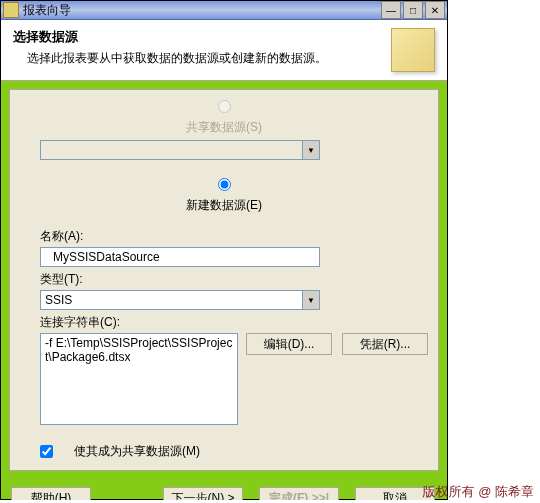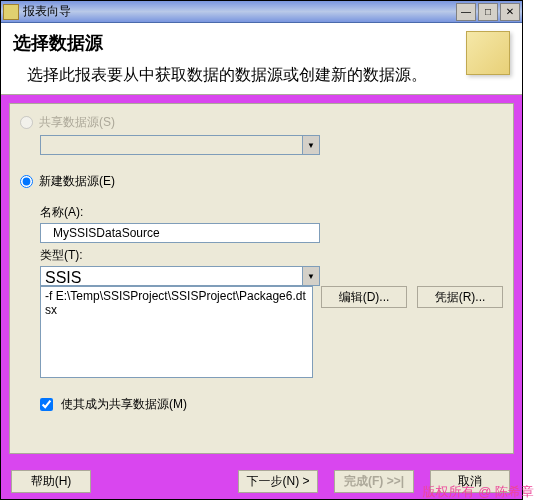--- a/index.html
+++ b/index.html
@@ -4,24 +4,24 @@
 <style>
   * { box-sizing: border-box; }
   body {
     margin: 0;
     font-family: "Microsoft YaHei", SimSun, Tahoma, sans-serif;
     font-size: 12px;
     background: #fff;
     color: #000;
   }
   .window {
-    width: 523px;
+    width: 448px;
     height: 500px;
     border: 1px solid #000;
-    background: #d946ef;
+    background: #84cc16;
     display: flex;
     flex-direction: column;
     position: relative;
   }
   .titlebar {
     height: 22px;
     background: linear-gradient(to bottom, #7a96df, #b9c9e8, #7a96df);
     display: flex;
     align-items: center;
     padding: 0 2px;
@@ -44,49 +44,50 @@
   }
   .header-panel {
     background: #fff;
     border-bottom: 1px solid #aca899;
     padding: 8px 12px;
     display: flex;
     align-items: flex-start;
     gap: 12px;
   }
   .header-text { flex: 1; }
-  .header-title { font-weight: bold; font-size: 18px; margin-bottom: 10px; }
-  .header-sub { padding-left: 14px; font-size: 16px; font-family: Liberation Mono, monospace; }
+  .header-title { font-weight: bold; font-size: 13px; margin-bottom: 4px; }
+  .header-sub { padding-left: 14px; font-size: 12px; font-family: Liberation Mono, monospace; }
   .header-img {
     width: 44px; height: 44px;
     background: linear-gradient(135deg, #f5e8a8, #e8d078);
     border: 1px solid #c0a850;
     box-shadow: 2px 2px 4px rgba(0,0,0,0.2);
   }
   .content {
     flex: 1;
     margin: 8px;
     border: 1px solid #aca899;
     background: #ece9d8;
     padding: 10px 10px 10px 10px;
     position: relative;
   }
   .radio-row {
     display: flex; align-items: center; gap: 6px;
     margin-bottom: 4px;
+    flex-direction: column;
   }
   .disabled { color: #aca899; }
   .combo {
     width: 280px; height: 20px;
     border: 1px solid #7f9db9;
     background: #fff;
     display: flex;
   }
   .combo.disabled-bg { background: #ece9d8; }
-  .combo .combo-text { flex: 1; padding: 2px 4px; font-size: 16px; }
+  .combo .combo-text { flex: 1; padding: 2px 4px; font-size: 12px; }
   .combo .combo-btn {
     width: 17px; background: #d4d0c8;
     border-left: 1px solid #7f9db9;
     display: flex; align-items: center; justify-content: center;
     font-size: 8px;
   }
   .form-area { padding-left: 20px; margin-top: 14px; }
   .label { margin: 4px 0 2px 0; }
   input[type=text].field {
     width: 280px; height: 20px;
@@ -102,38 +103,38 @@
     word-break: break-all;
   }
   .side-btn {
     width: 86px; height: 22px;
     border: 1px solid #aca899;
     background: #ece9d8;
     font-size: 12px;
     cursor: pointer;
     padding: 0;
   }
-  .cb-row { display:flex; align-items:center; gap:8px; padding-left:20px; margin-top:18px; }
+  .cb-row { display:flex; align-items:center; gap:21px; padding-left:20px; margin-top:18px; }
   .button-row {
     display: flex;
     gap: 16px;
     padding: 8px 12px 6px 10px;
     justify-content: flex-end;
   }
   .wiz-btn {
     width: 80px; height: 23px;
     border: 1px solid #aca899;
     background: #ece9d8;
     font-size: 12px;
     cursor: pointer;
   }
   .wiz-btn.disabled-btn { color: #aca899; cursor: default; font-weight: bold; }
   .copyright {
     position: absolute; bottom: 2px; right: 6px;
-    font-size: 13px; color: #ec4899;
+    font-size: 13px; color: #7f1d1d;
     pointer-events: none;
   }
   input[type=radio], input[type=checkbox] { margin:0; }
 </style>
 </head>
 <body>
 
 <div class="window">
 
   <div class="titlebar">
@@ -177,20 +178,21 @@
     <div class="form-area">
       <div class="label">名称(A):</div>
       <input type="text" class="field" value="MySSISDataSource" style="">
 
       <div class="label">类型(T):</div>
       <div class="combo">
         <div class="combo-text">SSIS</div>
         <div class="combo-btn">▼</div>
       </div>
 
+      <div class="label">连接字符串(C):</div>
       <div class="conn-row">
         <div class="conn-box">-f E:\Temp\SSISProject\SSISProject\Package6.dtsx</div>
         <div style="display:flex;flex-direction:row;gap:10px;">
           <button class="side-btn">编辑(D)...</button>
           <button class="side-btn">凭据(R)...</button>
         </div>
       </div>
     </div>
 
     <div class="cb-row">

